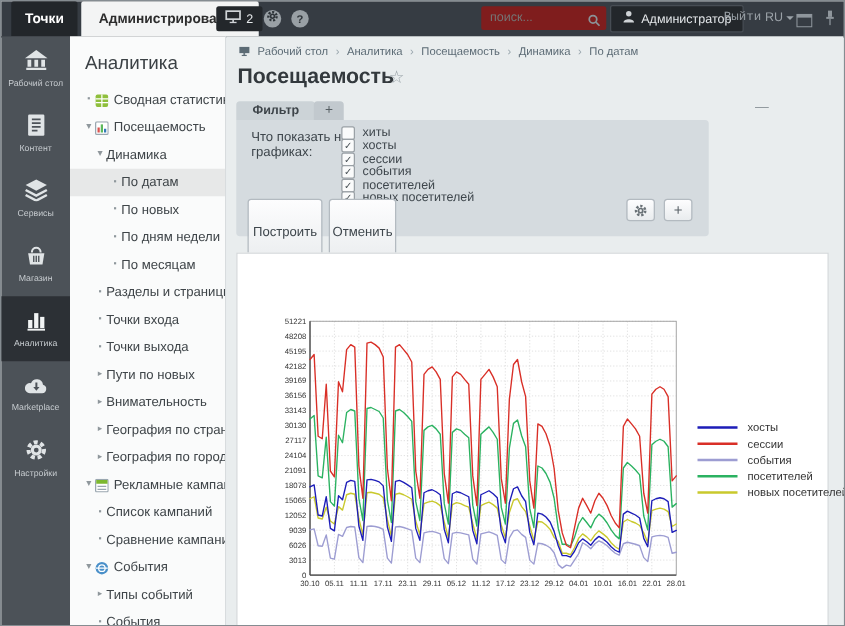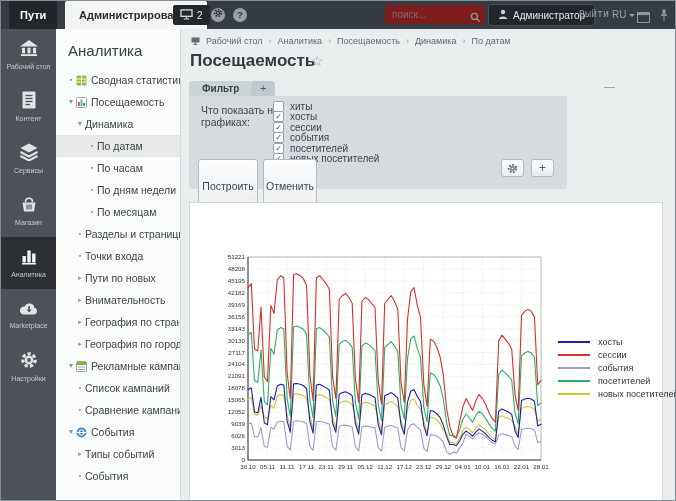--- a/index.html
+++ b/index.html
@@ -73,21 +73,21 @@
   .lrow{display:flex;align-items:center;height:13px;}
   .lswatch{width:32px;height:2px;flex:0 0 32px;}
   .llabel{font-size:9px;color:#333;margin-left:8px;white-space:nowrap;}
 </style>
 </head>
 <body>
 
 <div id="root">
 
   <div class="topbar">
-    <div class="tab-site">Пути</div>
+    <div class="tab-site">Точки</div>
     <div class="tab-admin">Администрирование</div>
     <div class="notif-btn">
       <span>
         <svg width="13" height="11" viewBox="0 0 14 12">
             <rect x="1" y="1" width="12" height="7" fill="none" stroke="#cfd3d6" stroke-width="1.5"></rect>
             <rect x="6.3" y="8.5" width="1.4" height="2" fill="#cfd3d6"></rect>
             <rect x="4" y="10.3" width="6" height="1.2" fill="#cfd3d6"></rect>
           </svg>
       </span>
       <span>2</span>
@@ -226,37 +226,41 @@
     <div class="mi l2">
       <span class="mk">▼</span>
       <span>Динамика</span>
     </div>
     <div class="mi l3 sel">
       <span class="mk">▪</span>
       <span>По датам</span>
     </div>
     <div class="mi l3">
       <span class="mk">▪</span>
-      <span>По часам</span>
+      <span>По новых</span>
     </div>
     <div class="mi l3">
       <span class="mk">▪</span>
       <span>По дням недели</span>
     </div>
     <div class="mi l3">
       <span class="mk">▪</span>
       <span>По месяцам</span>
     </div>
     <div class="mi l2">
       <span class="mk">▪</span>
       <span>Разделы и страницы</span>
     </div>
     <div class="mi l2">
       <span class="mk">▪</span>
       <span>Точки входа</span>
+    </div>
+    <div class="mi l2">
+      <span class="mk">▪</span>
+      <span>Точки выхода</span>
     </div>
     <div class="mi l2">
       <span class="mk">▸</span>
       <span>Пути по новых</span>
     </div>
     <div class="mi l2">
       <span class="mk">▸</span>
       <span>Внимательность</span>
     </div>
     <div class="mi l2">

